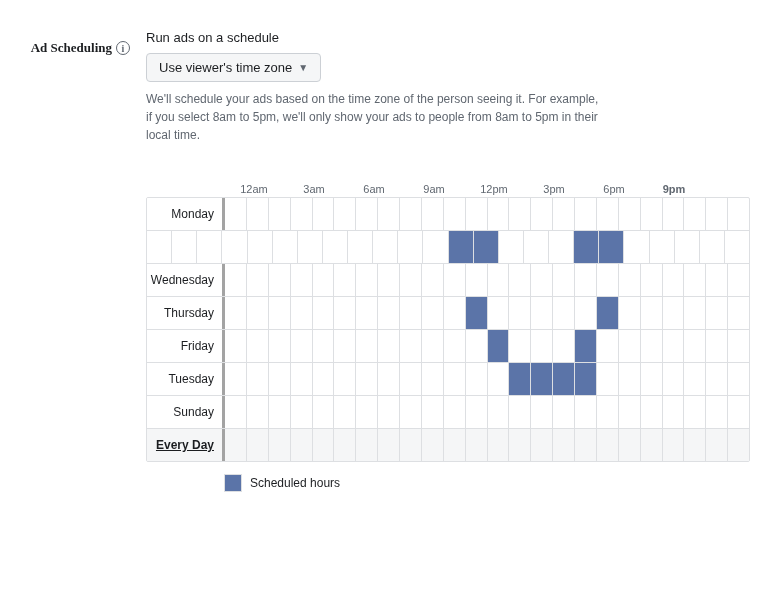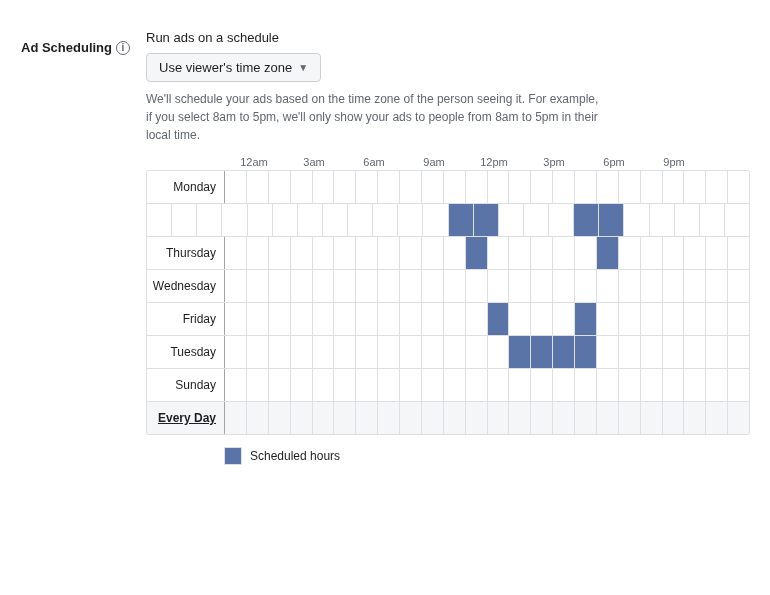--- a/index.html
+++ b/index.html
@@ -20,20 +20,21 @@
       gap: 16px;
       margin-top: 10px;
     }
 
     .label-col {
       display: flex;
       flex-direction: column;
       align-items: flex-end;
       padding-top: 2px;
       min-width: 110px;
+      font-family: Liberation Serif, serif;
     }
 
     .label-col .field-label {
       font-size: 13px;
       font-weight: 600;
       color: #1c1e21;
       display: flex;
       align-items: center;
       gap: 4px;
       padding-top: 8px;
@@ -93,20 +94,21 @@
     }
 
     
     .schedule-container {
       margin-top: 4px;
     }
 
     .grid-header-row {
       display: flex;
       margin-left: 78px;
+      margin-top: 27px;
     }
 
     .grid-header-cell {
       font-size: 11px;
       color: #606770;
       text-align: center;
     }
 
     .grid-body {
       display: flex;
@@ -134,21 +136,21 @@
     .row-label {
       width: 78px;
       min-width: 78px;
       text-align: right;
       padding-right: 8px;
       font-size: 12px;
       color: #1c1e21;
       display: flex;
       align-items: center;
       justify-content: flex-end;
-      border-right: 1px solid #a3a3a3;
+      border-right: 3px solid #a3a3a3;
       background: #fff;
       height: 32px;
     }
 
     .row-label.bold {
       font-weight: 700;
     }
 
     .row-label.every-day {
       background: #f5f6f7;
@@ -229,21 +231,21 @@
     <div class="schedule-container">
 
       <div class="grid-header-row" id="header-row">
       <div class="grid-header-cell" style="width: 60px;">12am</div>
           <div class="grid-header-cell" style="width: 60px;">3am</div>
           <div class="grid-header-cell" style="width: 60px;">6am</div>
           <div class="grid-header-cell" style="width: 60px;">9am</div>
           <div class="grid-header-cell" style="width: 60px;">12pm</div>
           <div class="grid-header-cell" style="width: 60px;">3pm</div>
           <div class="grid-header-cell" style="width: 60px;">6pm</div>
-          <div class="grid-header-cell" style="width: 60px;">9pm</div>
+          <div class="grid-header-cell" style="width: 60px; font-weight: bold;">9pm</div>
         </div>
 
       <div class="grid-body" id="grid-body">
       <div class="grid-row">
             <div class="row-label">Monday</div>
             <div class="cells-row">
               <div class="cell" style="width: 20px; min-width: 20px;"></div>
               <div class="cell" style="width: 20px; min-width: 20px;"></div>
               <div class="cell" style="width: 20px; min-width: 20px;"></div>
               <div class="cell" style="width: 20px; min-width: 20px;"></div>
@@ -291,69 +293,69 @@
               <div class="cell scheduled" style="width: 20px; min-width: 20px;"></div>
               <div class="cell scheduled" style="width: 20px; min-width: 20px;"></div>
               <div class="cell" style="width: 20px; min-width: 20px;"></div>
               <div class="cell" style="width: 20px; min-width: 20px;"></div>
               <div class="cell" style="width: 20px; min-width: 20px;"></div>
               <div class="cell" style="width: 20px; min-width: 20px;"></div>
               <div class="cell" style="width: 20px; min-width: 20px;"></div>
             </div>
           </div>
           <div class="grid-row">
+            <div class="row-label">Wednesday</div>
+            <div class="cells-row">
+              <div class="cell" style="width: 20px; min-width: 20px;"></div>
+              <div class="cell" style="width: 20px; min-width: 20px;"></div>
+              <div class="cell" style="width: 20px; min-width: 20px;"></div>
+              <div class="cell" style="width: 20px; min-width: 20px;"></div>
+              <div class="cell" style="width: 20px; min-width: 20px;"></div>
+              <div class="cell" style="width: 20px; min-width: 20px;"></div>
+              <div class="cell" style="width: 20px; min-width: 20px;"></div>
+              <div class="cell" style="width: 20px; min-width: 20px;"></div>
+              <div class="cell" style="width: 20px; min-width: 20px;"></div>
+              <div class="cell" style="width: 20px; min-width: 20px;"></div>
+              <div class="cell" style="width: 20px; min-width: 20px;"></div>
+              <div class="cell" style="width: 20px; min-width: 20px;"></div>
+              <div class="cell" style="width: 20px; min-width: 20px;"></div>
+              <div class="cell" style="width: 20px; min-width: 20px;"></div>
+              <div class="cell" style="width: 20px; min-width: 20px;"></div>
+              <div class="cell" style="width: 20px; min-width: 20px;"></div>
+              <div class="cell" style="width: 20px; min-width: 20px;"></div>
+              <div class="cell" style="width: 20px; min-width: 20px;"></div>
+              <div class="cell" style="width: 20px; min-width: 20px;"></div>
+              <div class="cell" style="width: 20px; min-width: 20px;"></div>
+              <div class="cell" style="width: 20px; min-width: 20px;"></div>
+              <div class="cell" style="width: 20px; min-width: 20px;"></div>
+              <div class="cell" style="width: 20px; min-width: 20px;"></div>
+              <div class="cell" style="width: 20px; min-width: 20px;"></div>
+            </div>
+          </div>
+          <div class="grid-row">
             <div class="row-label">Thursday</div>
             <div class="cells-row">
               <div class="cell" style="width: 20px; min-width: 20px;"></div>
               <div class="cell" style="width: 20px; min-width: 20px;"></div>
               <div class="cell" style="width: 20px; min-width: 20px;"></div>
               <div class="cell" style="width: 20px; min-width: 20px;"></div>
               <div class="cell" style="width: 20px; min-width: 20px;"></div>
               <div class="cell" style="width: 20px; min-width: 20px;"></div>
               <div class="cell" style="width: 20px; min-width: 20px;"></div>
               <div class="cell" style="width: 20px; min-width: 20px;"></div>
               <div class="cell" style="width: 20px; min-width: 20px;"></div>
               <div class="cell" style="width: 20px; min-width: 20px;"></div>
               <div class="cell" style="width: 20px; min-width: 20px;"></div>
               <div class="cell scheduled" style="width: 20px; min-width: 20px;"></div>
               <div class="cell" style="width: 20px; min-width: 20px;"></div>
               <div class="cell" style="width: 20px; min-width: 20px;"></div>
               <div class="cell" style="width: 20px; min-width: 20px;"></div>
               <div class="cell" style="width: 20px; min-width: 20px;"></div>
               <div class="cell" style="width: 20px; min-width: 20px;"></div>
               <div class="cell scheduled" style="width: 20px; min-width: 20px;"></div>
-              <div class="cell" style="width: 20px; min-width: 20px;"></div>
-              <div class="cell" style="width: 20px; min-width: 20px;"></div>
-              <div class="cell" style="width: 20px; min-width: 20px;"></div>
-              <div class="cell" style="width: 20px; min-width: 20px;"></div>
-              <div class="cell" style="width: 20px; min-width: 20px;"></div>
-              <div class="cell" style="width: 20px; min-width: 20px;"></div>
-            </div>
-          </div>
-          <div class="grid-row">
-            <div class="row-label">Wednesday</div>
-            <div class="cells-row">
-              <div class="cell" style="width: 20px; min-width: 20px;"></div>
-              <div class="cell" style="width: 20px; min-width: 20px;"></div>
-              <div class="cell" style="width: 20px; min-width: 20px;"></div>
-              <div class="cell" style="width: 20px; min-width: 20px;"></div>
-              <div class="cell" style="width: 20px; min-width: 20px;"></div>
-              <div class="cell" style="width: 20px; min-width: 20px;"></div>
-              <div class="cell" style="width: 20px; min-width: 20px;"></div>
-              <div class="cell" style="width: 20px; min-width: 20px;"></div>
-              <div class="cell" style="width: 20px; min-width: 20px;"></div>
-              <div class="cell" style="width: 20px; min-width: 20px;"></div>
-              <div class="cell" style="width: 20px; min-width: 20px;"></div>
-              <div class="cell" style="width: 20px; min-width: 20px;"></div>
-              <div class="cell" style="width: 20px; min-width: 20px;"></div>
-              <div class="cell" style="width: 20px; min-width: 20px;"></div>
-              <div class="cell" style="width: 20px; min-width: 20px;"></div>
-              <div class="cell" style="width: 20px; min-width: 20px;"></div>
-              <div class="cell" style="width: 20px; min-width: 20px;"></div>
-              <div class="cell" style="width: 20px; min-width: 20px;"></div>
               <div class="cell" style="width: 20px; min-width: 20px;"></div>
               <div class="cell" style="width: 20px; min-width: 20px;"></div>
               <div class="cell" style="width: 20px; min-width: 20px;"></div>
               <div class="cell" style="width: 20px; min-width: 20px;"></div>
               <div class="cell" style="width: 20px; min-width: 20px;"></div>
               <div class="cell" style="width: 20px; min-width: 20px;"></div>
             </div>
           </div>
           <div class="grid-row">
             <div class="row-label">Friday</div>

